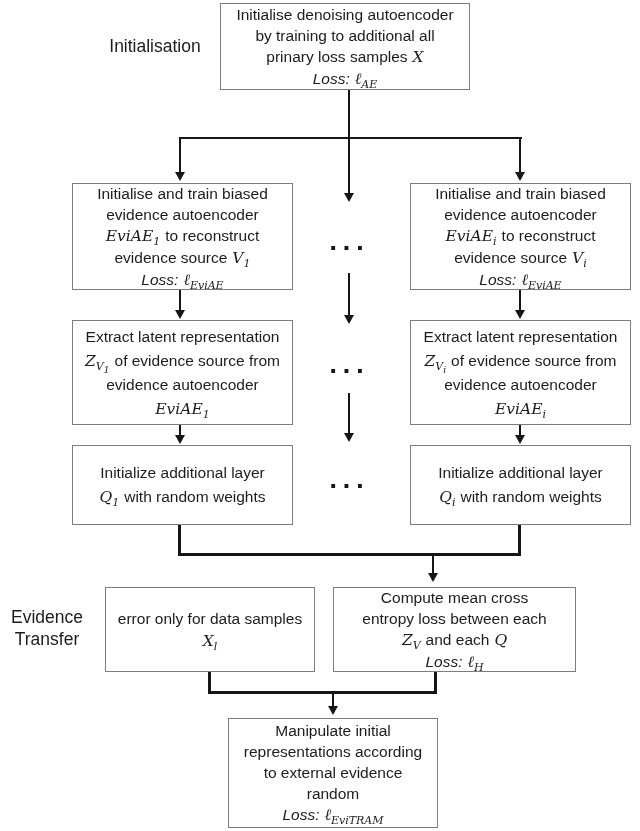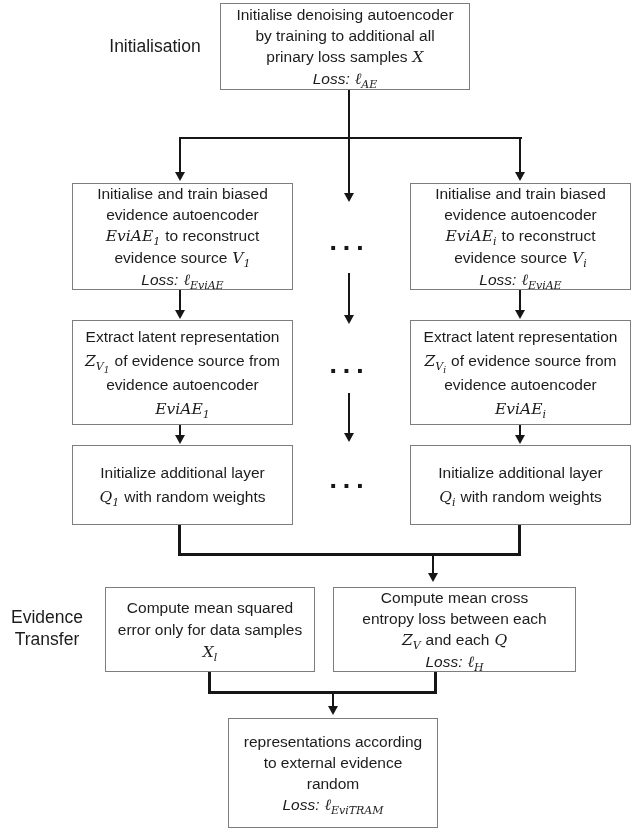--- a/index.html
+++ b/index.html
@@ -152,21 +152,20 @@
     </div>
   </div>
 
   <div class="vline3" style="left:178px; top:525px; height:31px;"></div>
   <div class="vline3" style="left:518px; top:525px; height:31px;"></div>
   <div class="hline3" style="left:178px; top:553px; width:343px;"></div>
   <div class="vline" style="left:432px; top:556px; height:18px;"></div>
   <div class="head" style="left:428px; top:573px;"></div>
 
   <div class="box lh22" style="left:105px; top:587px; width:210px; height:85px;">
-    <div class="bl">Compute mean squared</div>
     <div class="bl">error only for data samples</div>
     <div class="bl">
       <span class="m">X</span><sub class="m">l</sub>
     </div>
   </div>
 
   <div class="box" style="left:333px; top:587px; width:243px; height:85px;">
     <div class="bl">Compute mean cross</div>
     <div class="bl">entropy loss between each</div>
     <div class="bl">
@@ -177,20 +176,21 @@
     </div>
   </div>
 
   <div class="vline3" style="left:208px; top:672px; height:22px;"></div>
   <div class="vline3" style="left:434px; top:672px; height:22px;"></div>
   <div class="hline3" style="left:208px; top:691px; width:229px;"></div>
   <div class="vline" style="left:332px; top:694px; height:13px;"></div>
   <div class="head" style="left:328px; top:706px;"></div>
 
   <div class="box" style="left:228px; top:718px; width:210px; height:110px;">
+    <div class="bl">Manipulate initial</div>
     <div class="bl">representations according</div>
     <div class="bl">to external evidence</div>
     <div class="bl">random</div>
     <div class="bl">
       <span class="loss-word">Loss:</span><span class="m ml">ℓ</span><sub class="m">EviTRAM</sub>
     </div>
   </div>
 
 </div>
 

